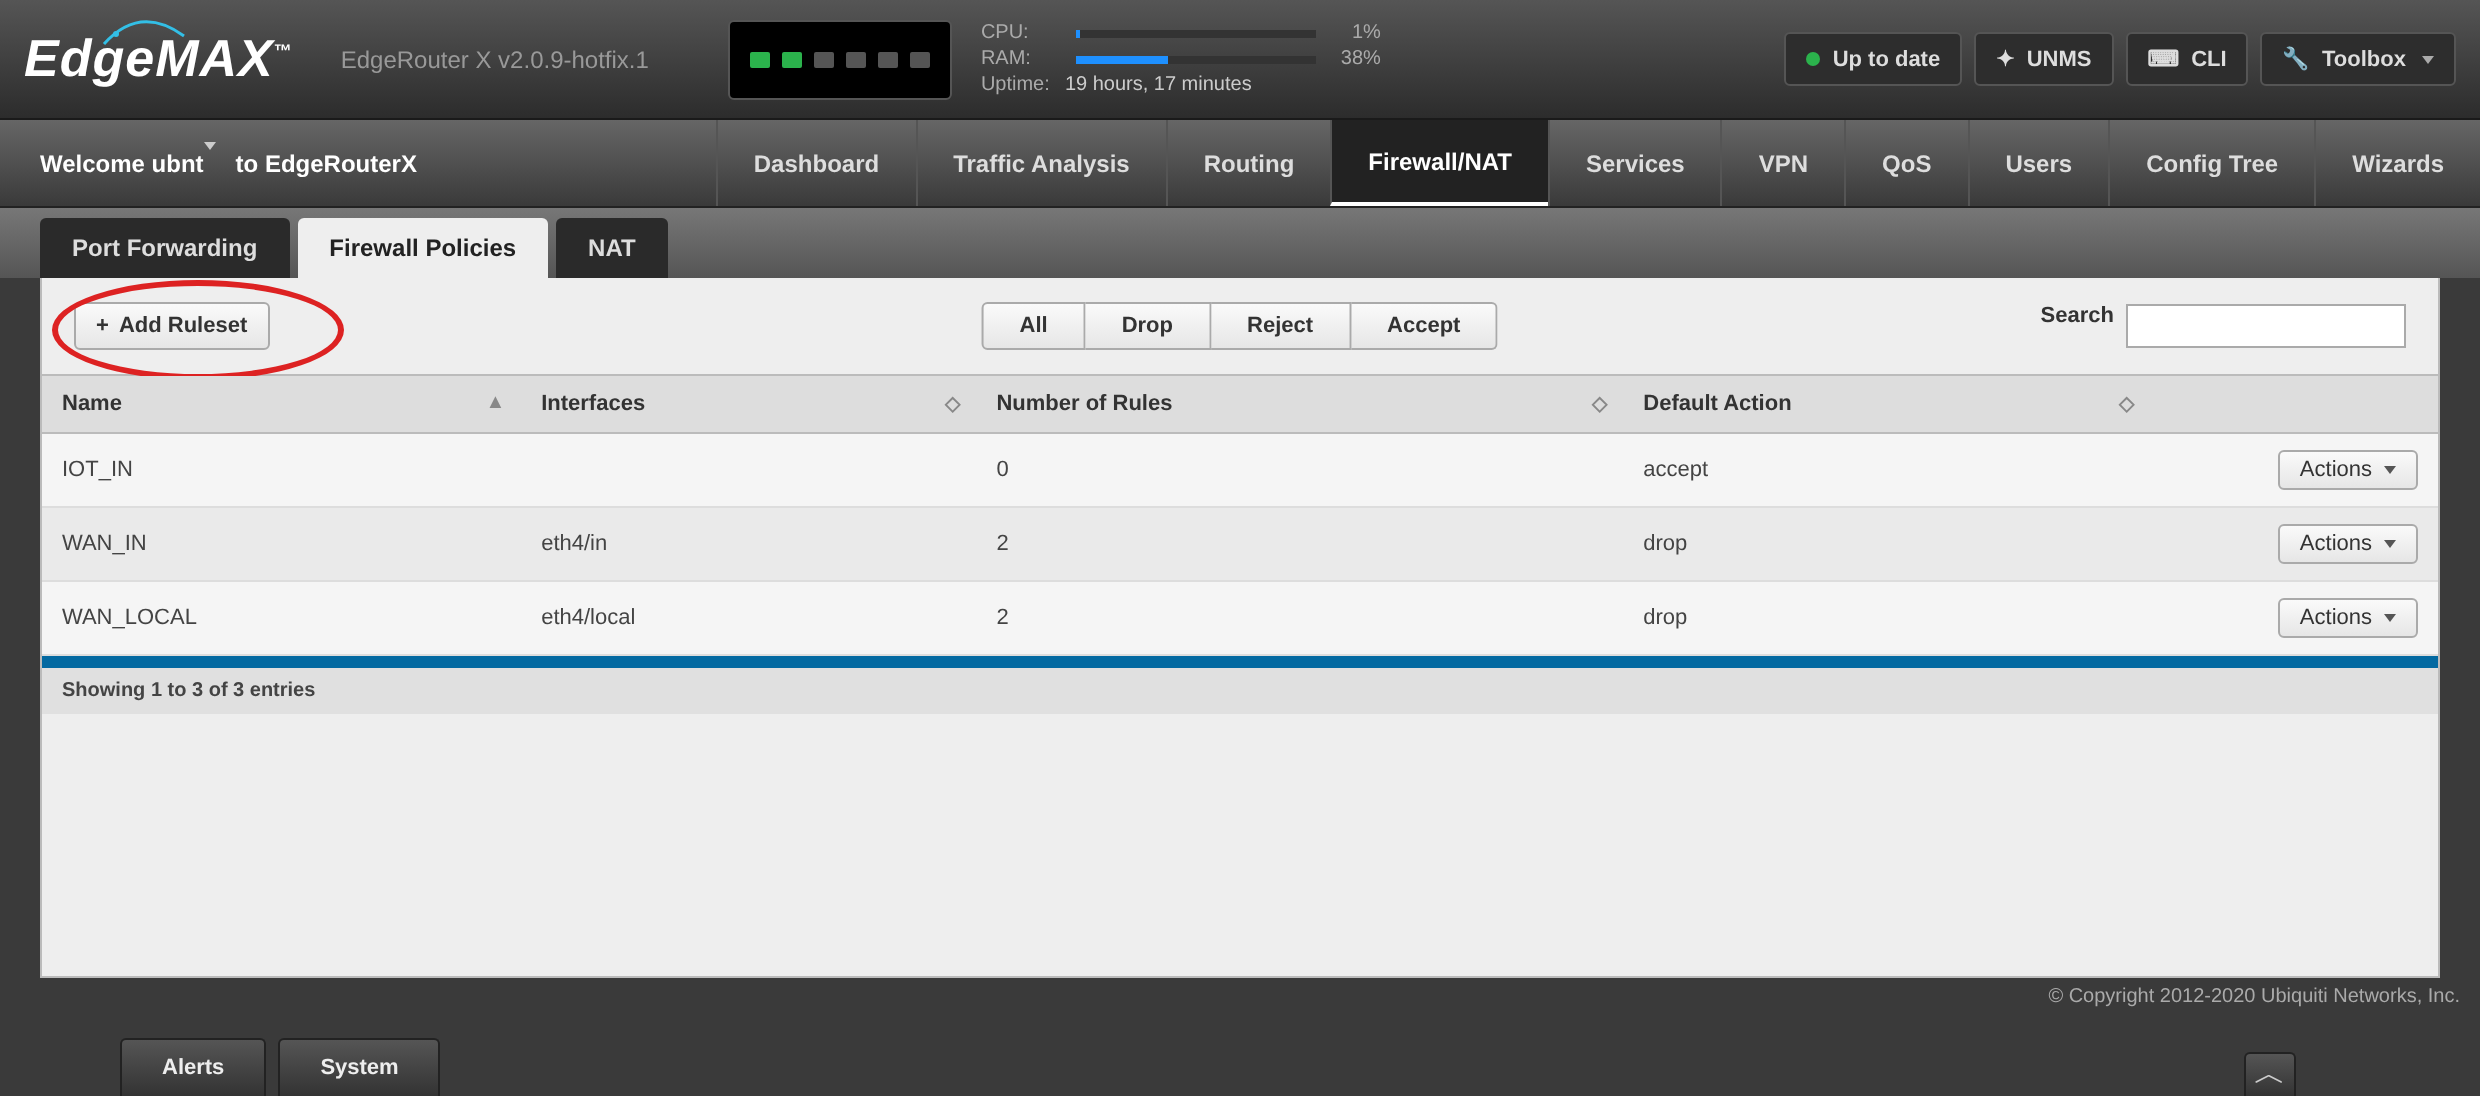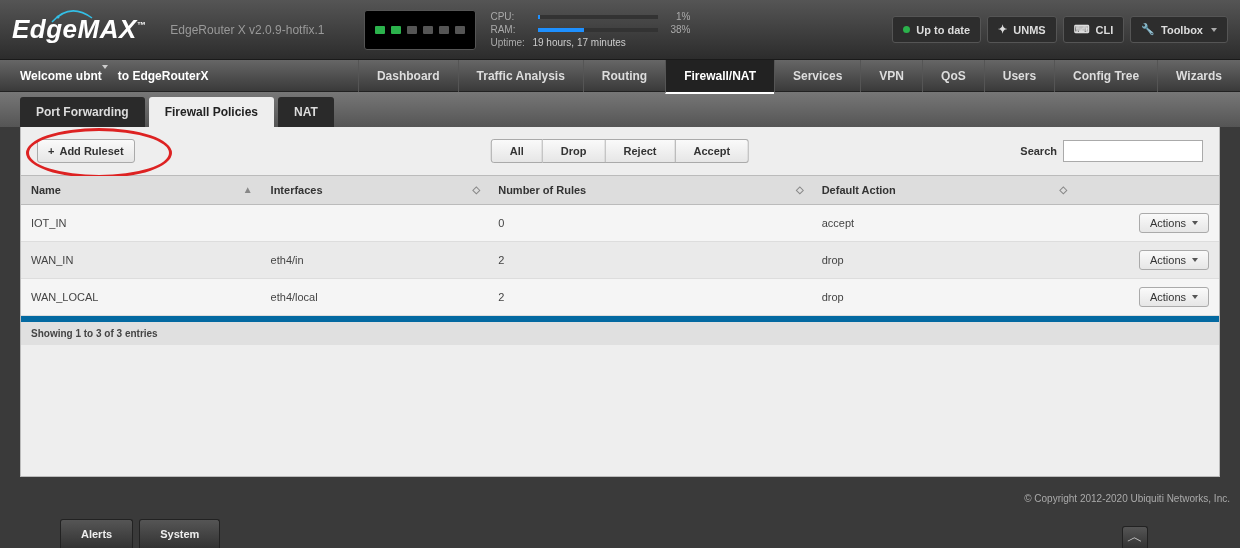--- a/index.html
+++ b/index.html
@@ -24,21 +24,21 @@
 .sysstats .bar .fill { height: 100%; background: #1e90ff; }
 .sysstats .pct { width: 26px; text-align: right; }
 .sysstats .up { color: #ccc; }
 
 .header-right { margin-left: auto; display: flex; gap: 6px; }
 .hbtn { background: #2d2d2d; border: 1px solid #555; color: #ddd; font-size: 11px; font-weight: bold; padding: 6px 10px; border-radius: 3px; display: flex; align-items: center; gap: 6px; cursor: pointer; }
 .hbtn .dot { width: 7px; height: 7px; border-radius: 50%; background: #2bb24c; }
 .hbtn .caret { width: 0; height: 0; border-left: 3px solid transparent; border-right: 3px solid transparent; border-top: 4px solid #aaa; margin-left: 2px; }
 
 
-.navrow { background: linear-gradient(#666 0%, #3a3a3a 100%); height: 32px; display: flex; align-items: stretch; padding-left: 20px; border-bottom: 1px solid #222; }
+.navrow { background: linear-gradient(#666 0%, #3a3a3a 100%); height: 44px; display: flex; align-items: stretch; padding-left: 20px; border-bottom: 1px solid #222; }
 .welcome { color: #fff; font-size: 12px; font-weight: bold; display: flex; align-items: center; gap: 10px; padding-right: 20px; }
 .welcome .caret2 { width: 0; height: 0; border-left: 3px solid transparent; border-right: 3px solid transparent; border-top: 4px solid #ccc; }
 
 .mainnav { margin-left: auto; display: flex; }
 .mainnav .tab { color: #ddd; font-size: 12px; font-weight: bold; padding: 16px 18px; display: flex; align-items: center; border-left: 1px solid #555; cursor: pointer; }
 .mainnav .tab.active { background: #222; color: #fff; border-bottom: 2px solid #fff; }
 
 
 .subtabs-wrap { background: linear-gradient(#777, #555); padding: 5px 20px 0 20px; }
 .subtabs { display: flex; }
@@ -53,21 +53,21 @@
 .add-btn .plus { font-weight: bold; }
 
 .highlight-oval { position: absolute; left: -12px; top: -12px; width: 146px; height: 50px; border: 3px solid #d22; border-radius: 50%; pointer-events: none; }
 
 .filter-btns { margin-left: auto; margin-right: auto; display: flex; position: absolute; left: 50%; transform: translateX(-50%); top: 12px; }
 .fbtn { background: linear-gradient(#fafafa,#e6e6e6); border: 1px solid #aaa; padding: 5px 18px; font-size: 11px; font-weight: bold; color: #333; cursor: pointer; }
 .fbtn:first-child { border-radius: 3px 0 0 3px; }
 .fbtn:last-child { border-radius: 0 3px 3px 0; }
 .fbtn + .fbtn { border-left: none; }
 
-.search-wrap { margin-left: auto; display: flex; align-items: center; gap: 6px; font-size: 11px; font-weight: bold; color: #333; }
+.search-wrap { margin-left: auto; display: flex; align-items: flex-start; gap: 6px; font-size: 11px; font-weight: bold; color: #333; }
 .search-wrap input { border: 1px solid #aaa; height: 22px; width: 140px; padding: 2px 4px; font-size: 11px; }
 
 
 .tbl { width: 100%; border-collapse: collapse; font-size: 11px; }
 .tbl th { text-align: left; padding: 8px 10px; background: #ddd; border-top: 1px solid #bbb; border-bottom: 1px solid #bbb; color: #333; font-weight: bold; position: relative; }
 .tbl th .sort { position: absolute; right: 8px; color: #888; font-size: 10px; }
 .tbl td { padding: 8px 10px; border-bottom: 1px solid #ddd; color: #444; }
 .tbl tr.odd td { background: #f5f5f5; }
 .tbl tr.even td { background: #eaeaea; }
 

